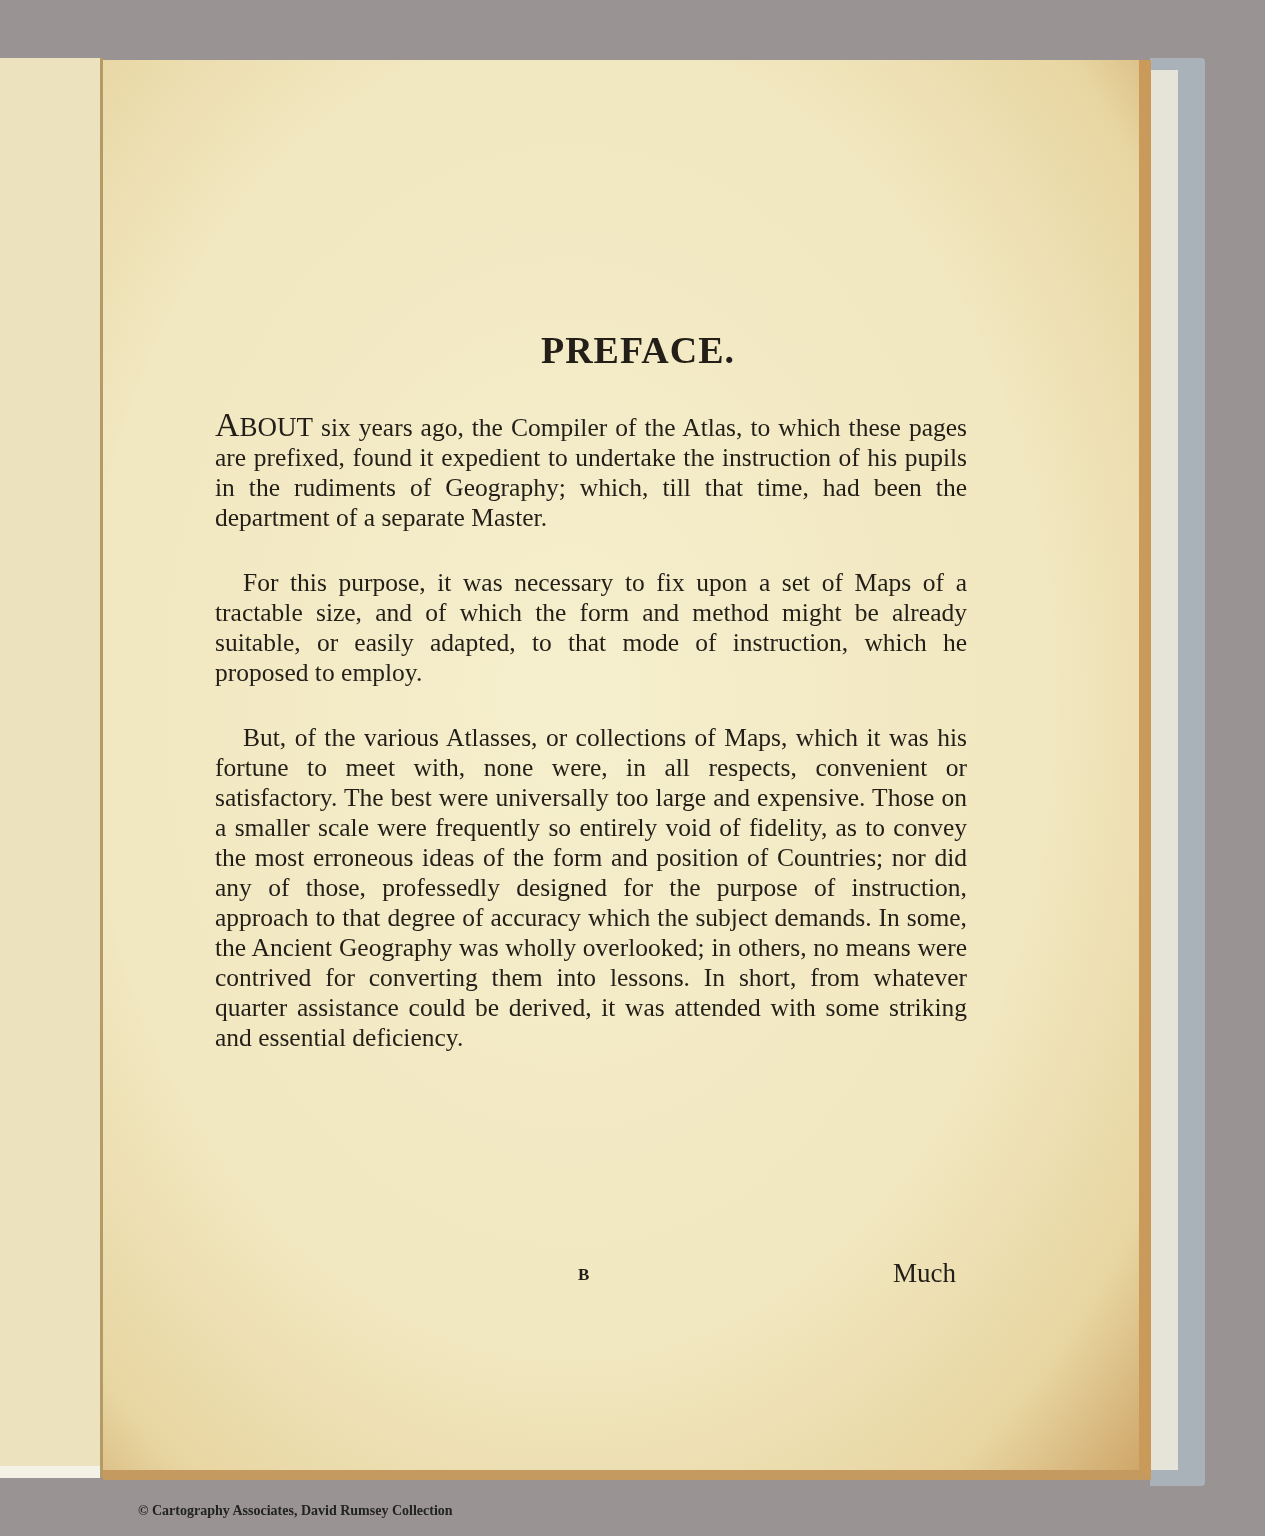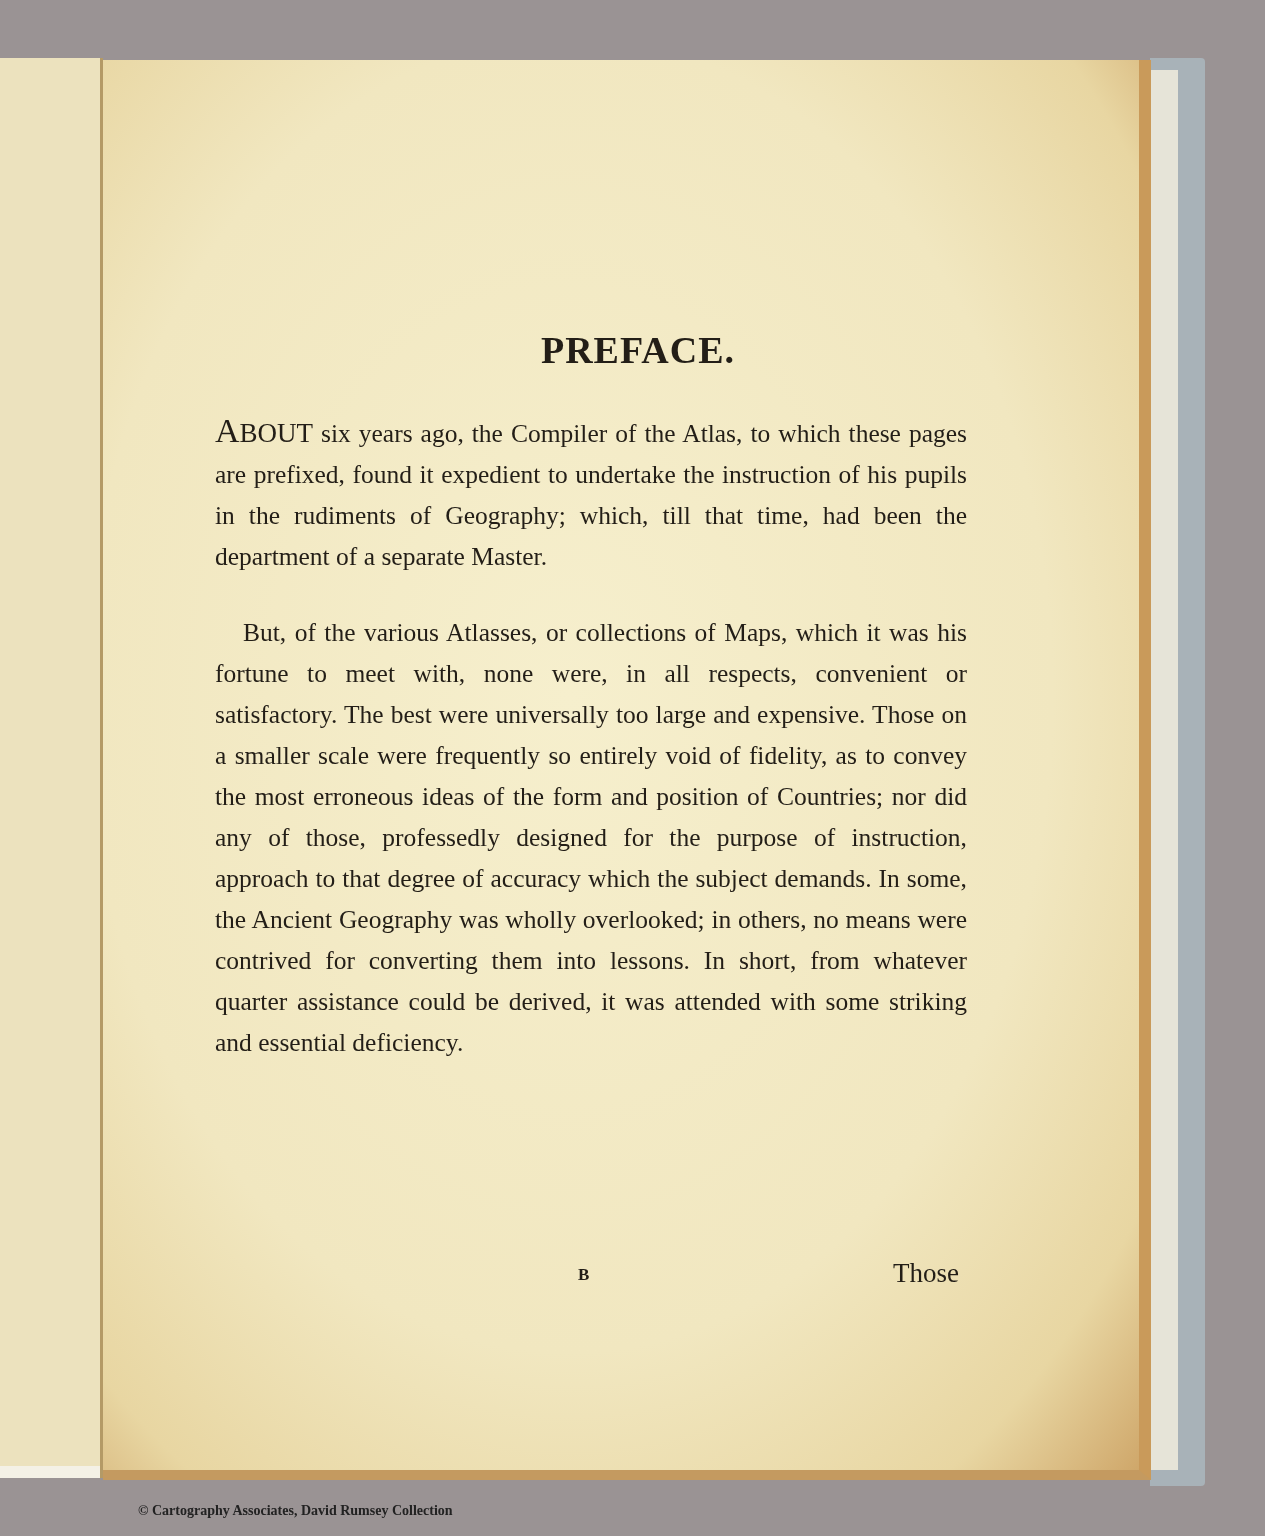--- a/index.html
+++ b/index.html
@@ -5,21 +5,21 @@
   html,body{margin:0;padding:0;}
   body{width:1265px;height:1536px;background:#9a9394;position:relative;overflow:hidden;font-family:"Liberation Serif","DejaVu Serif",serif;}
   .board{position:absolute;left:1150px;top:58px;width:55px;height:1428px;background:#a8b2b8;border-radius:0 4px 4px 0;}
   .endpaper{position:absolute;left:1140px;top:70px;width:38px;height:1400px;background:#e6e4d8;}
   .left-page{position:absolute;left:0;top:58px;width:100px;height:1420px;background:#ece2be;border-right:3px solid #b49a66;}
   .left-page .strip{position:absolute;left:0;bottom:0;width:100px;height:12px;background:#f4f1e6;}
   .page{position:absolute;left:103px;top:60px;width:1048px;height:1420px;
     background:radial-gradient(ellipse at 45% 45%, #f6efcd 0%, #f1e7c0 60%, #e8d6a2 85%, #cfa76a 100%);
     border-right:12px solid #c99a5a;border-bottom:10px solid #c49a60;box-sizing:border-box;}
   .title{position:absolute;left:0;width:1070px;top:268px;text-align:center;font-weight:bold;font-size:38px;letter-spacing:1px;color:#231e17;}
-  .text{position:absolute;left:112px;width:752px;color:#231e17;font-size:25.5px;line-height:41px;text-align:justify;}
+  .text{position:absolute;left:112px;width:752px;color:#231e17;font-size:25.5px;line-height:30px;text-align:justify;}
   .text p{margin:0 0 35px 0;text-indent:28px;}
   .text p.first{text-indent:0;}
   .dropcap{font-size:34px;}
   .smallcaps{font-variant:small-caps;font-size:27px;}
   .sig{position:absolute;left:475px;top:1205px;font-size:17px;font-weight:bold;color:#231e17;}
   .catch{position:absolute;left:790px;top:1198px;font-size:27px;color:#231e17;}
   .credit{position:absolute;left:138px;top:1503px;font-size:14px;font-weight:bold;color:#222;}
 </style>
 </head>
 <body>
@@ -27,19 +27,20 @@
 <div class="board"></div>
 <div class="endpaper"></div>
 <div class="left-page">
     <div class="strip"></div>
   </div>
 
 <div class="page">
   <div class="title">PREFACE.</div>
   <div class="text" style="top:350px">
     <p class="first"><span class="dropcap">A</span><span class="smallcaps">BOUT</span><span> six years ago, the Compiler of the Atlas, to which these pages are prefixed, found it expedient to undertake the instruction of his pupils in the rudiments of Geography; which, till that time, had been the department of a separate Master.</span></p>
+    <p>For this purpose, it was necessary to fix upon a set of Maps of a tractable size, and of which the form and method might be already suitable, or easily adapted, to that mode of instruction, which he proposed to employ.</p>
     <p>But, of the various Atlasses, or collections of Maps, which it was his fortune to meet with, none were, in all respects, convenient or satisfactory. The best were universally too large and expensive. Those on a smaller scale were frequently so entirely void of fidelity, as to convey the most erroneous ideas of the form and position of Countries; nor did any of those, professedly designed for the purpose of instruction, approach to that degree of accuracy which the subject demands. In some, the Ancient Geography was wholly overlooked; in others, no means were contrived for converting them into lessons. In short, from whatever quarter assistance could be derived, it was attended with some striking and essential deficiency.</p>
   </div>
   <div class="sig">B</div>
-  <div class="catch">Those</div>
+  <div class="catch">Much</div>
 </div>
 
 <div class="credit">© Cartography Associates, David Rumsey Collection</div>
 
 </body></html>

